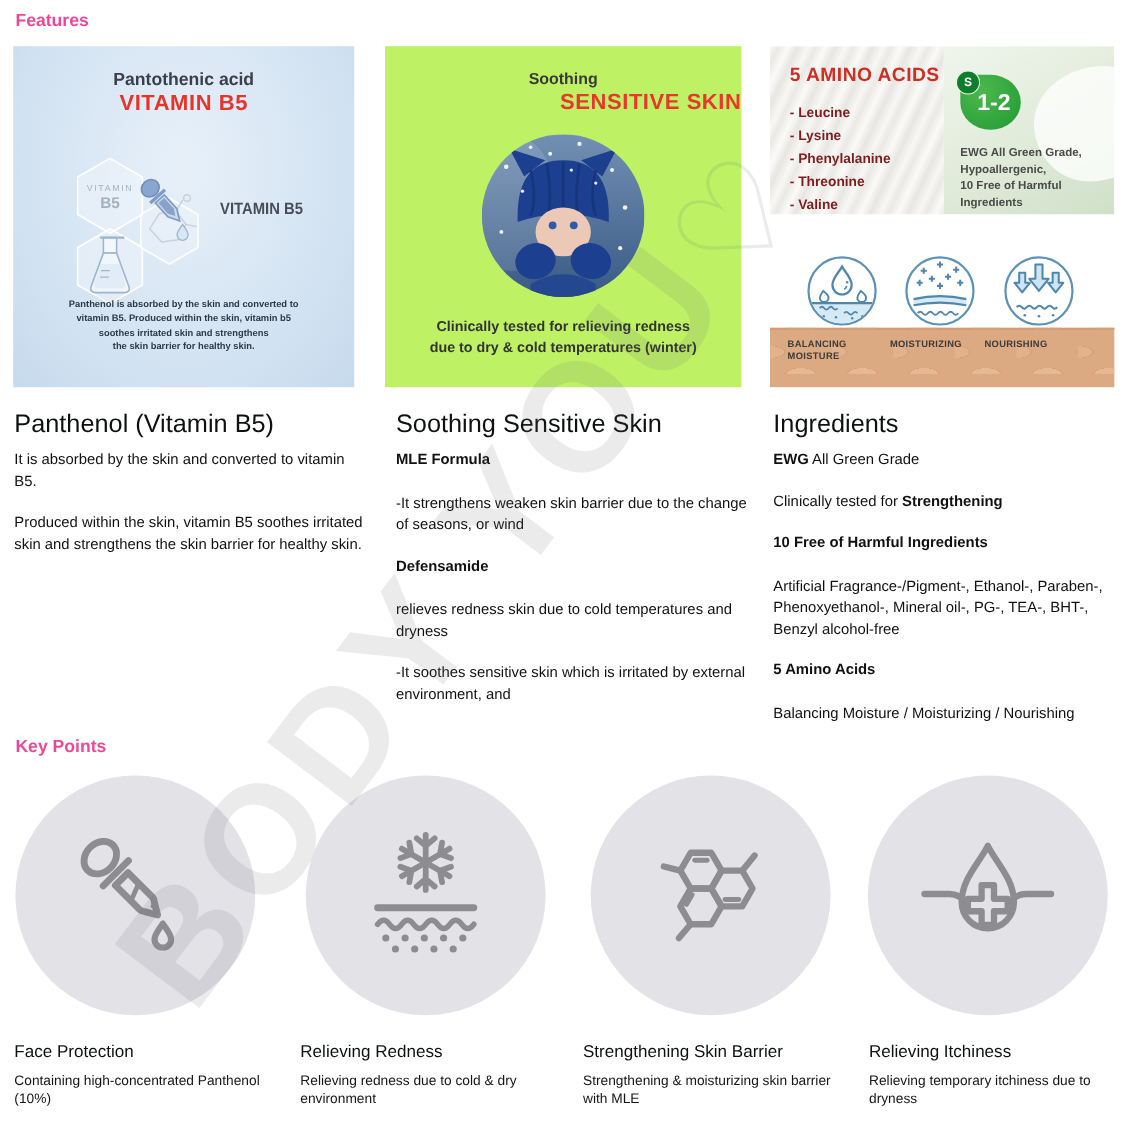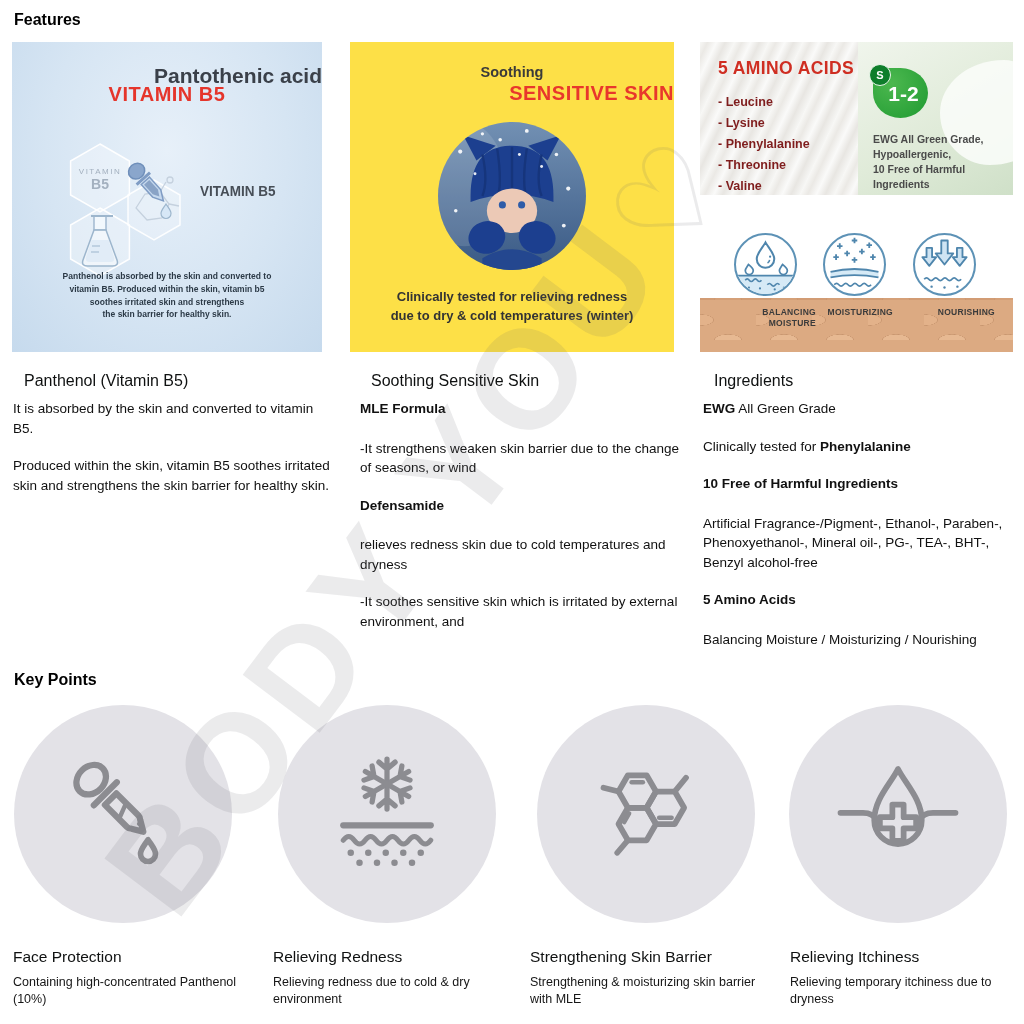--- a/index.html
+++ b/index.html
@@ -5,38 +5,38 @@
   html,body { margin:0; padding:0; background:#fff; }
   body { width:1024px; height:1024px; font-family:"Liberation Sans","DejaVu Sans",sans-serif; color:#111; }
   #canvas { position:relative; width:1024px; height:1024px; overflow:hidden; background:#fff; }
 
   
   .watermark { position:absolute; left:420px; top:520px; transform:translate(-50%,-50%) rotate(-53deg);
     font-size:140px; font-weight:700; letter-spacing:10px; white-space:nowrap;
     color:rgba(100,100,112,0.13); z-index:60; pointer-events:none; }
   .wm-heart { font-size:120px; }
 
-  .section-heading { position:absolute; font-size:16px; font-weight:700; color:#000000; margin:0; }
+  .section-heading { position:absolute; font-size:16px; font-weight:700; color:#ec4899; margin:0; }
   #features-heading { left:14px; top:11px; }
   #keypoints-heading { left:14px; top:671px; }
 
   
   #card-b5 { position:absolute; left:12px; top:42px; width:310px; height:310px;
     background:radial-gradient(ellipse at 50% 35%, #e7f0f9 0%, #d6e5f3 55%, #c6daed 100%); }
-  .b5-title1 { position:absolute; left:0; right:0; top:22px; text-align:right; font-size:21px; font-weight:700; color:#3a4049; }
+  .b5-title1 { position:absolute; left:0; right:0; top:22px; text-align:center; font-size:16px; font-weight:700; color:#3a4049; }
   .b5-title2 { position:absolute; left:0; right:0; top:41px; text-align:center; font-size:20px; font-weight:700; color:#e5352b; letter-spacing:0.5px; }
   .b5-art { position:absolute; left:30px; top:88px; }
   .b5-side-label { position:absolute; left:188px; top:140px; font-size:15px; font-weight:700; color:#474e57;
     transform:scaleX(0.9); transform-origin:left center; white-space:nowrap; }
   .b5-caption { position:absolute; left:16px; right:16px; top:228px; text-align:center;
     font-size:8.5px; font-weight:700; color:#2c3a47; line-height:1.5; }
   .pre { white-space:pre-line; }
 
   
-  #card-soothing { position:absolute; left:350px; top:42px; width:324px; height:310px; background:#fde047; }
+  #card-soothing { position:absolute; left:350px; top:42px; width:324px; height:310px; background:#bef264; }
   .soothe-title1 { position:absolute; left:0; right:0; top:22px; text-align:center; font-size:14.5px; font-weight:700; color:#3a3a3a; }
   .soothe-title2 { position:absolute; left:0; right:0; top:40px; text-align:right; font-size:20px; font-weight:700; color:#e8372c; letter-spacing:0.5px; }
   .photo-circle { position:absolute; left:88px; top:80px; width:148px; height:148px; border-radius:50%; overflow:hidden; }
   .soothe-caption { position:absolute; left:0; right:0; top:246px; text-align:center;
     font-size:13px; font-weight:700; color:#333; line-height:1.45; }
 
   
   #card-amino { position:absolute; left:700px; top:42px; width:313px; height:310px; }
   .amino-banner { position:absolute; left:0; top:0; width:313px; height:153px; overflow:hidden; }
   .amino-left { position:absolute; left:0; top:0; width:158px; height:153px;
@@ -57,30 +57,30 @@
     display:flex; align-items:center; justify-content:center; }
   .ewg-note { position:absolute; left:173px; top:90px; width:138px; font-size:10.5px; font-weight:700; color:#4a4a4a; line-height:1.42; }
   .skin-strip { position:absolute; left:0; bottom:0; width:313px; height:52px; background-color:#dcaa82;
     background-image:
       radial-gradient(ellipse 22px 9px at 28px 40px, #e7b992 58%, rgba(140,90,55,0.25) 62%, rgba(0,0,0,0) 65%),
       radial-gradient(ellipse 22px 9px at 0px 20px, #e3b28a 58%, rgba(140,90,55,0.25) 62%, rgba(0,0,0,0) 65%);
     background-size:56px 40px; border-top:2px solid rgba(205,150,110,0.7); }
   .benefit-circle { position:absolute; top:191px; width:63px; height:63px; border-radius:50%;
     background:#fff; border:2px solid #5d92b6; box-sizing:border-box; overflow:hidden; }
   #benefit-c1 { left:34px; } #benefit-c2 { left:123px; } #benefit-c3 { left:213px; }
-  .benefit-label { position:absolute; top:265px; width:100px; text-align:right;
+  .benefit-label { position:absolute; top:265px; width:100px; text-align:left;
     font-size:8.5px; font-weight:700; color:#3b3b3b; line-height:1.25; letter-spacing:0.3px; }
-  #benefit-l1 { left:16px; } #benefit-l2 { left:93px; } #benefit-l3 { left:195px; }
+  #benefit-l1 { left:16px; } #benefit-l2 { left:109px; } #benefit-l3 { left:195px; }
 
   
   .txt-col { position:absolute; top:372px; }
   #col-1 { left:13px; width:322px; }
   #col-2 { left:360px; width:322px; }
   #col-3 { left:703px; width:318px; }
-  .txt-col h2 { margin:0 0 9px 11px; font-size:16px; font-weight:400; color:#0f1111; }
+  .txt-col h2 { margin:0 0 9px 0; font-size:23px; font-weight:400; color:#0f1111; }
   .txt-col p { margin:0 0 18px 0; font-size:13.5px; line-height:19.5px; color:#111; }
   .txt-col p.sub { font-weight:700; margin-bottom:20px; }
   .txt-col b { font-weight:700; }
 
   
   .kp-circle { position:absolute; top:705px; width:218px; height:218px; border-radius:50%; background:#e3e2e7; }
   #kp-c1 { left:14px; } #kp-c2 { left:278px; } #kp-c3 { left:537px; } #kp-c4 { left:789px; }
   .kp-circle svg { position:absolute; left:50%; top:50%; transform:translate(-50%,-50%); }
   .kp-caption { position:absolute; top:948px; }
   #kp-t1 { left:13px; width:240px; } #kp-t2 { left:273px; width:245px; }
@@ -273,21 +273,21 @@
     <p class="sub">MLE Formula</p>
     <p>-It strengthens weaken skin barrier due to the change of seasons, or wind</p>
     <p class="sub">Defensamide</p>
     <p>relieves redness skin due to cold temperatures and dryness</p>
     <p>-It soothes sensitive skin which is irritated by external environment, and</p>
   </div>
 
   <div class="txt-col" id="col-3">
     <h2>Ingredients</h2>
     <p><b>EWG</b><span> All Green Grade</span></p>
-    <p><span>Clinically tested for </span><b>Phenylalanine</b></p>
+    <p><span>Clinically tested for </span><b>Strengthening</b></p>
     <p class="sub">10 Free of Harmful Ingredients</p>
     <p>Artificial Fragrance-/Pigment-, Ethanol-, Paraben-, Phenoxyethanol-, Mineral oil-, PG-, TEA-, BHT-, Benzyl alcohol-free</p>
     <p class="sub">5 Amino Acids</p>
     <p>Balancing Moisture / Moisturizing / Nourishing</p>
   </div>
 
   <h1 class="section-heading" id="keypoints-heading">Key Points</h1>
 
   <div class="kp-circle" id="kp-c1">
     <svg width="125" height="125" viewBox="0 0 100 100" fill="none" stroke="#8c8c91" stroke-width="5" stroke-linecap="round" stroke-linejoin="round">

